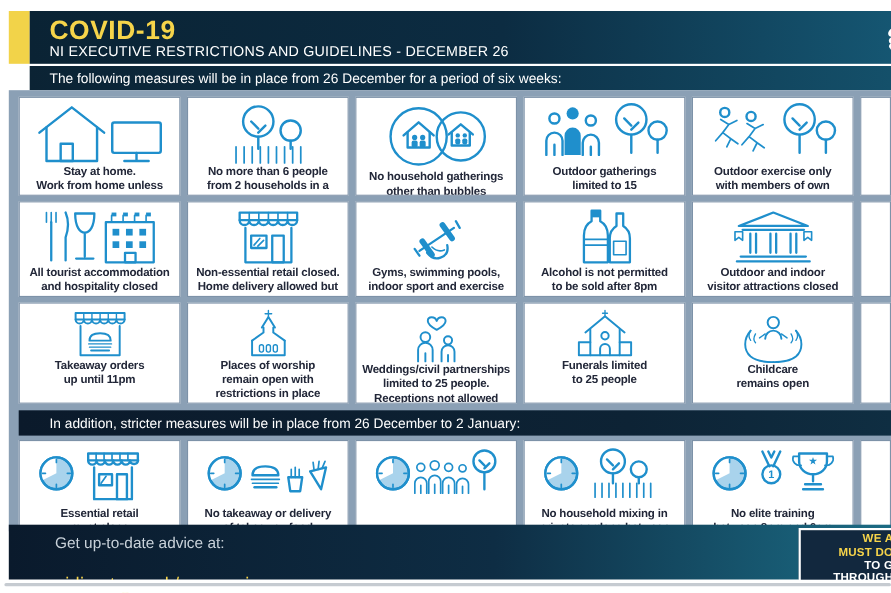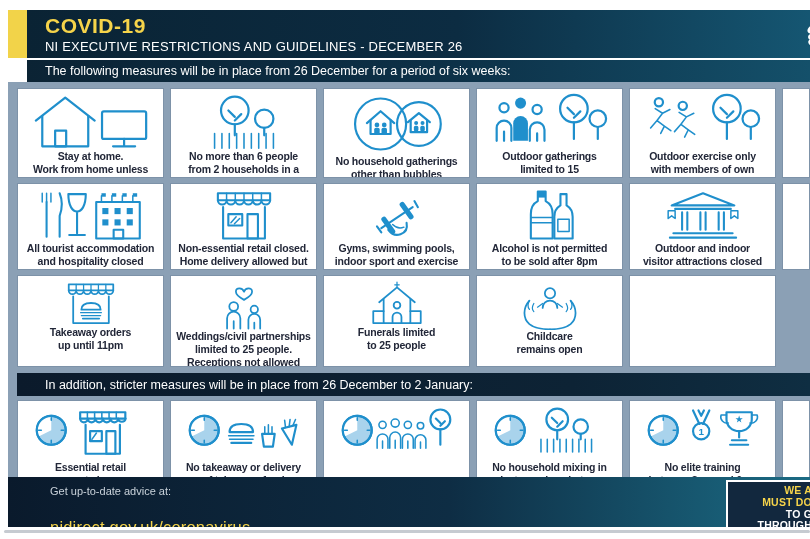--- a/index.html
+++ b/index.html
@@ -5,21 +5,21 @@
   html,body{margin:0;padding:0}
   body{width:810px;height:539px;overflow:hidden;background:#fff;
        font-family:"Liberation Sans",sans-serif;position:relative}
   .canvas{position:absolute;inset:0;background:#fff}
 
   
   .header{position:absolute;left:8px;top:10px;right:0;height:48px;}
   .header-yellow{position:absolute;left:0;top:0;width:19px;height:48px;background:#f2d349}
   .header-navy{position:absolute;left:19px;top:0;right:0;height:48px;
       background:linear-gradient(90deg,#0a2334 0%,#0c2c42 55%,#155672 100%);}
-  .header-title{position:absolute;left:18px;top:4px;color:#f6d44a;font-size:21px;font-weight:800;letter-spacing:.5px}
+  .header-title{position:absolute;left:18px;top:4px;color:#f6d44a;font-size:24px;font-weight:800;letter-spacing:.5px}
   .header-sub{position:absolute;left:18px;top:29px;color:#fff;font-size:13px;font-weight:400;letter-spacing:.2px}
   .logo-cut{position:absolute;right:-7px;top:12px}
 
   
   .band{color:#fff;font-weight:400;font-size:12.5px;display:flex;align-items:center}
   .band1{position:absolute;left:27px;top:60px;right:0;height:22px;padding-left:18px;
       background:linear-gradient(90deg,#0b2334 0%,#0d3148 55%,#14506a 100%);box-sizing:border-box}
   .band2{margin-left:9px;height:23px;padding-left:28px;margin-bottom:4px;
       background:linear-gradient(90deg,#0b1a2b 0%,#0d2335 70%,#0f2e42 100%);text-align:right;}
 
@@ -41,21 +41,21 @@
   svg.ic .lf{fill:#a9d3ec}
   svg.ic .wf{fill:#fff;stroke:none}
   svg.ic .thin{stroke-width:1.7}
   svg.ic .thick{stroke-width:6}
   svg.ic text{stroke:none;fill:#1f8fcc;font-weight:bold;font-family:"Liberation Sans",sans-serif}
 
   
   .footer{position:absolute;left:8px;top:477px;right:0;height:50px;
       background:linear-gradient(90deg,#0a1a2c 0%,#0e2d44 55%,#1b6b84 100%);
       padding:8px 0 0 42px;box-sizing:border-box}
-  .advice{color:#c9d2da;font-size:11px;margin-bottom:21px}
+  .advice{color:#c9d2da;font-size:14px;margin-bottom:21px}
   .url{color:#f6d44a;font-size:16.5px;font-weight:400;letter-spacing:.2px}
   .campaign{position:absolute;right:-10px;top:3px;width:78px;background:#12283e;
       border:2px solid #fff;padding:3px 6px 4px;text-align:right;line-height:1.12}
   .campaign div{font-size:10.5px;font-weight:800;letter-spacing:.2px}
   .cl-y{color:#f6d44a}.cl-w{color:#fff}
 
   
   .bottom-strip{position:absolute;left:0;right:0;bottom:0;height:12px;background:#fff}
   .bottom-line{position:absolute;left:4px;right:0;top:3px;height:3px;background:#c6cbd1;border-radius:3px}
 </style>
@@ -245,20 +245,34 @@
           <path d="M36,14 a5,5 0 0 0 10,0 a5,5 0 0 0 10,0 a5,5 0 0 0 10,0 a5,5 0 0 0 10,0 a5,5 0 0 0 10,0 a5,5 0 0 0 10,0"></path>
           <path d="M42,22 V58 H90 V22"></path>
           <path d="M53,40 q0,-9 13,-9 q13,0 13,9 z"></path>
             <path class="thin" d="M52,44 H80 M53,48 H79"></path>
             <path d="M55,52 H77"></path>
         </svg>
         <div class="cell-label">Takeaway orders
 up until 11pm</div>
       </div>
       <div class="cell">
+        <svg class="ic" width="110" height="46" viewBox="0 0 132 62">
+          <path class="thin" d="M66,3 V11 M62,7 H70"></path>
+          <path d="M58,24 L66,11 L74,24"></path>
+          <path d="M60,24 V30 M72,24 V30 M60,30 L46,40 M72,30 L86,40"></path>
+          <path d="M46,40 V58 H86 V40"></path>
+          <rect class="thin" x="55" y="45" width="5" height="9" rx="2.4"></rect>
+          <rect class="thin" x="63.5" y="45" width="5" height="9" rx="2.4"></rect>
+          <rect class="thin" x="72" y="45" width="5" height="9" rx="2.4"></rect>
+        </svg>
+        <div class="cell-label">Places of worship
+remain open with
+restrictions in place</div>
+      </div>
+      <div class="cell">
         <svg class="ic" width="112" height="50" viewBox="0 0 132 68">
           <path d="M66,16 c-2,-6 -11,-6 -11,0 c0,5 11,11 11,11 c0,0 11,-6 11,-11 c0,-6 -9,-6 -11,0 z"></path>
           <circle cx="52" cy="36" r="6"></circle>
             <path d="M43,66 V52 a9,9 0 0 1 18,0 V66 M52,56 V66"></path>
           <circle cx="80" cy="40" r="5"></circle>
             <path d="M72,66 V54 a8,8 0 0 1 16,0 V66 M80,58 V66"></path>
         </svg>
         <div class="cell-label">Weddings/civil partnerships
 limited to 25 people.
 Receptions not allowed</div>

